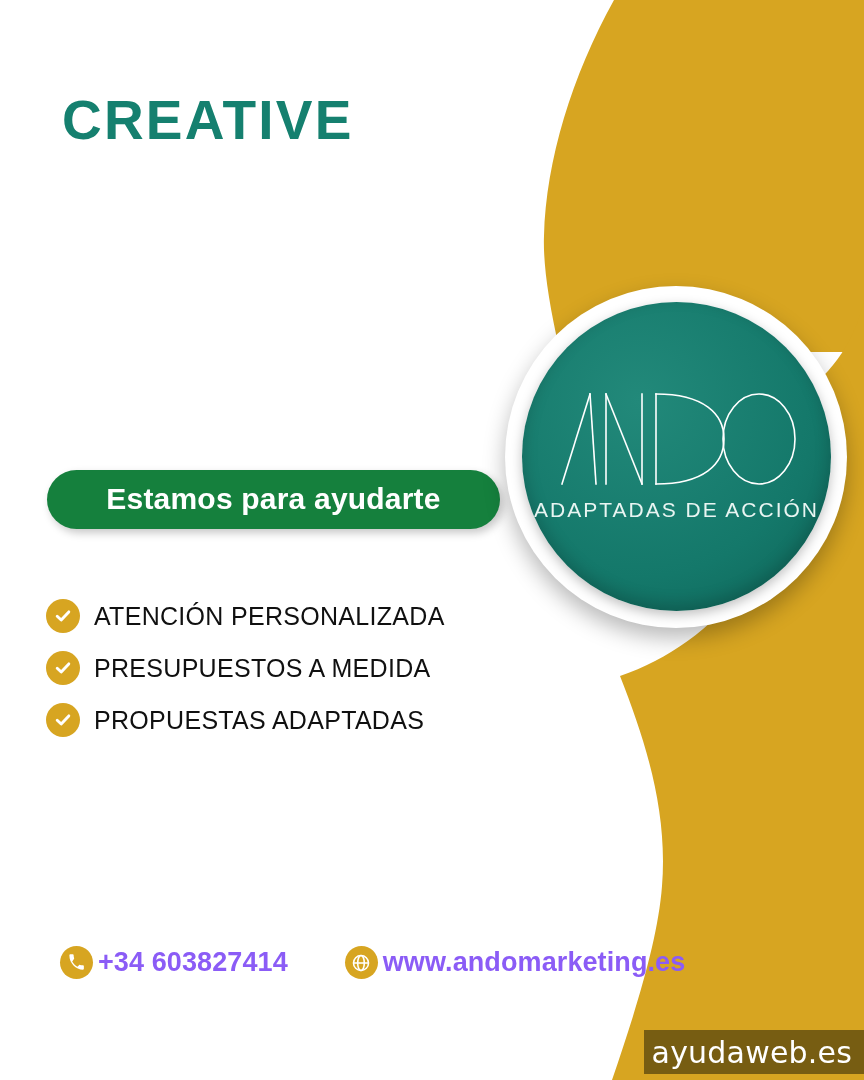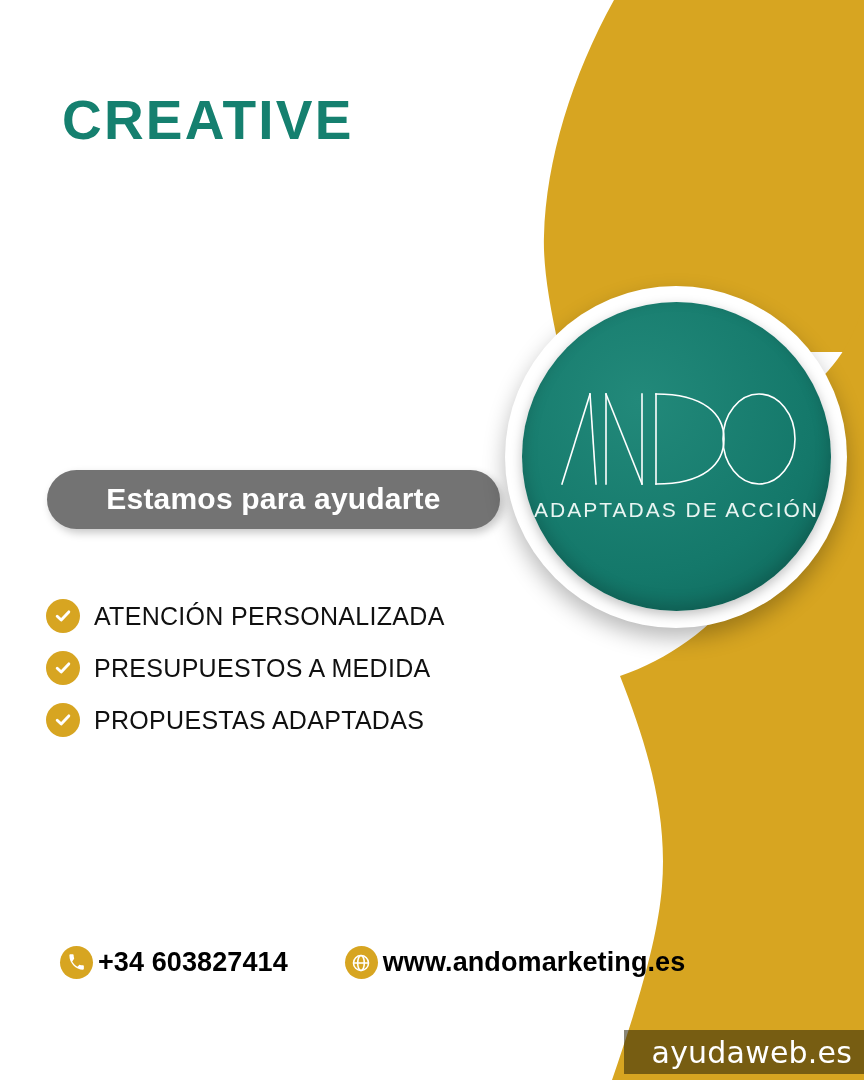--- a/index.html
+++ b/index.html
@@ -46,21 +46,21 @@
   .headline .hl-line { display: block; white-space: nowrap; }
 
   
   .cta-pill {
     position: absolute;
     left: 47px;
     top: 470px;
     width: 453px;
     height: 59px;
     border-radius: 30px;
-    background: #737373;
+    background: #15803d;
     box-shadow: 3px 4px 9px rgba(0,0,0,0.22);
     display: flex;
     align-items: center;
     justify-content: center;
     box-sizing: border-box;
     padding-bottom: 2px;
   }
   .cta-pill-label {
     color: #ffffff;
     font-size: 30px;
@@ -170,35 +170,35 @@
     flex: 0 0 33px;
     border-radius: 50%;
     background: #D7A521;
     display: flex;
     align-items: center;
     justify-content: center;
     margin-right: 5px;
   }
   .contact-icon svg { display: block; }
   .contact-text {
-    color: #000000;
+    color: #8b5cf6;
     font-size: 27px;
     font-weight: 700;
     letter-spacing: 0.1px;
     white-space: nowrap;
     font-family: "Liberation Sans", sans-serif;
   }
 
   
   .watermark {
     position: absolute;
     right: 0;
     bottom: 6px;
     height: 44px;
-    padding: 0 12px 0 28px;
+    padding: 0 12px 0 8px;
     display: flex;
     align-items: center;
     background: rgba(40,34,8,0.55);
   }
   .watermark-text {
     color: #ffffff;
     font-size: 30px;
     font-weight: 400;
     letter-spacing: 0.2px;
     white-space: nowrap;

